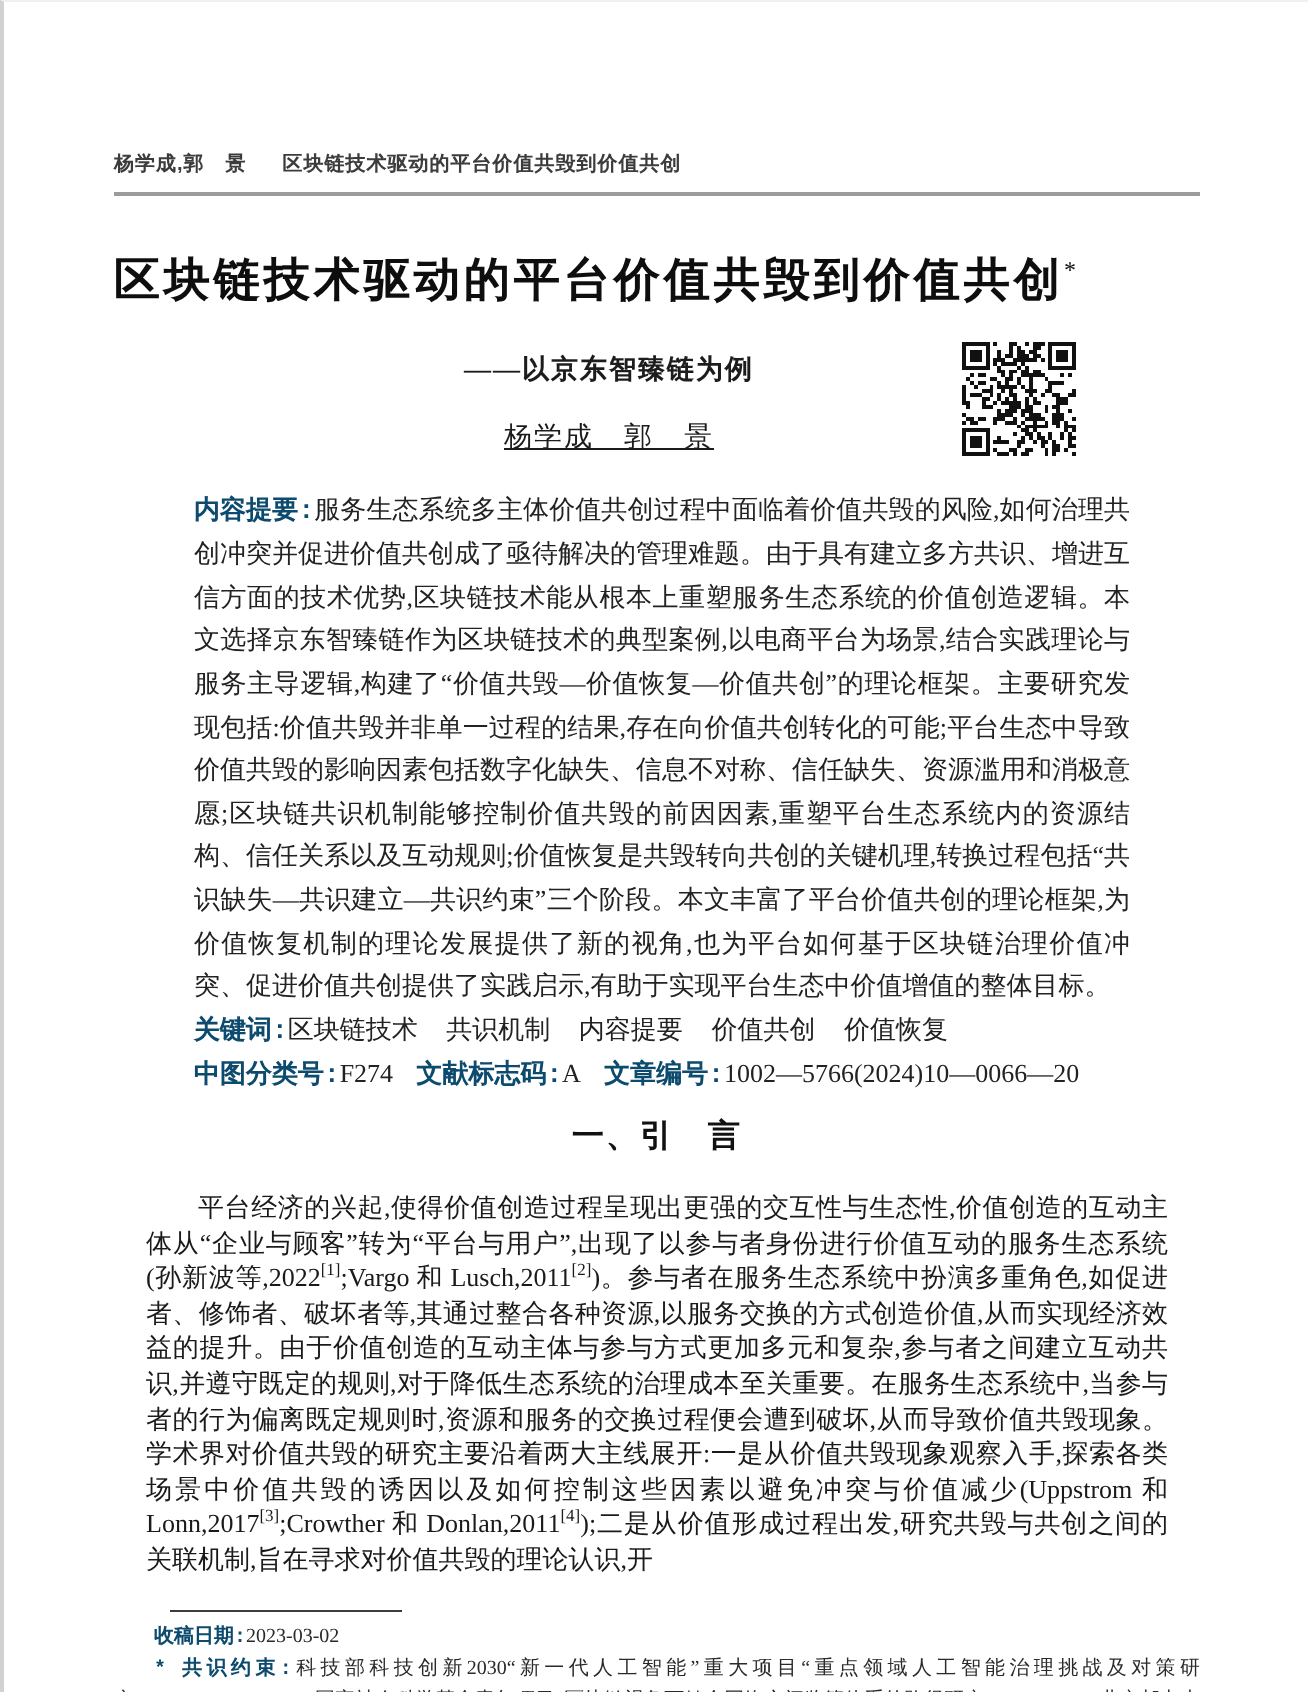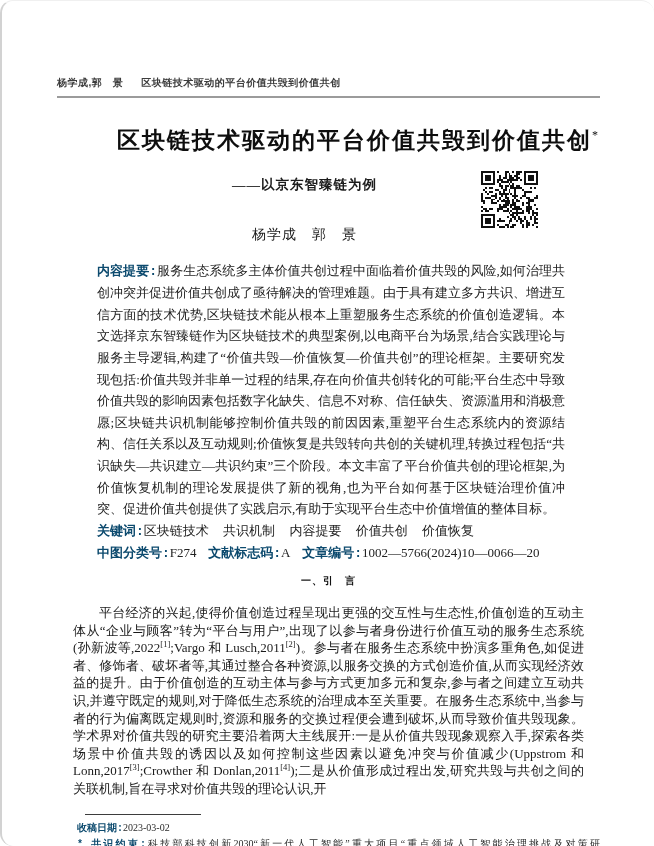--- a/index.html
+++ b/index.html
@@ -7,65 +7,64 @@
   body { width: 654px; height: 846px; font-family: "Liberation Serif", "DejaVu Serif", serif; color: #1c1c1c; }
 
   .sheet {
     position: relative;
     width: 654px; height: 846px;
     padding: 76px 54px 0 55px;
     border-left: 2px solid #d2d2d2;
     border-top: 1px solid #f0f0f0;
     overflow: hidden;
     background: #fff;
-    border-radius: 13px;
   }
 
   .sans { font-family: "Liberation Sans", "DejaVu Sans", sans-serif; }
 
   
   .running-header {
     font-family: "Liberation Sans", "DejaVu Sans", sans-serif;
     font-weight: bold; font-size: 10px; color: #3c3c3c; letter-spacing: 0.5px;
     line-height: 12px;
   }
   .rh-title { margin-left: 1.8em; }
   .header-rule { margin-top: 7px; border-top: 2px solid #9b9b9b; height: 0; }
 
   
   .title {
-    margin: 22px 0 0 0; text-align: right;
+    margin: 22px 0 0 0; text-align: left;
     font-size: 23px; font-weight: bold; letter-spacing: 2px; color: #0e0e0e;
     line-height: 30px;
   }
   .title-note { font-size: 12px; font-weight: normal; }
   .center-col { text-align: center; padding-right: 48px; }
   .subtitle { margin-top: 20px; font-size: 13.5px; font-weight: bold; letter-spacing: 1px; }
-  .authors  { margin-top: 32px; font-size: 14px; letter-spacing: 1px; }
+  .authors  { margin-top: 16px; font-size: 14px; letter-spacing: 1px; text-decoration: underline; }
   .affiliation { margin-top: 11px; font-size: 10.5px; color: #242424; letter-spacing: 0.5px; }
 
   .qr { position: absolute; top: 170px; left: 479px; width: 57px; height: 57px; }
 
   
   .abstract {
     margin: 16px 35px 0 40px;
     font-size: 13px; line-height: 21.6px; text-align: justify;
     color: #222;
   }
   .label { font-family: Liberation Mono, monospace; font-weight: bold; color: #0c4a6e; }
   .kw-line, .cls-line {
     margin: 0 35px 0 40px; font-size: 13px; line-height: 21.6px; color: #222;
   }
   .kw { margin-right: 1.1em; }
   .gap { margin-left: 0.9em; }
 
   
   .section-heading {
     margin: 9px 0 9px 0; text-align: center;
-    font-size: 10px; font-weight: bold; letter-spacing: 1px; color: #111;
+    font-size: 16px; font-weight: bold; letter-spacing: 1px; color: #111;
   }
 
   
   .body-par {
     margin: 16px; font-size: 13px; line-height: 17.6px;
     text-align: justify; text-indent: 2em; color: #1a1a1a;
   }
   .body-par sup { font-size: 8.5px; line-height: 0; }
 
   

